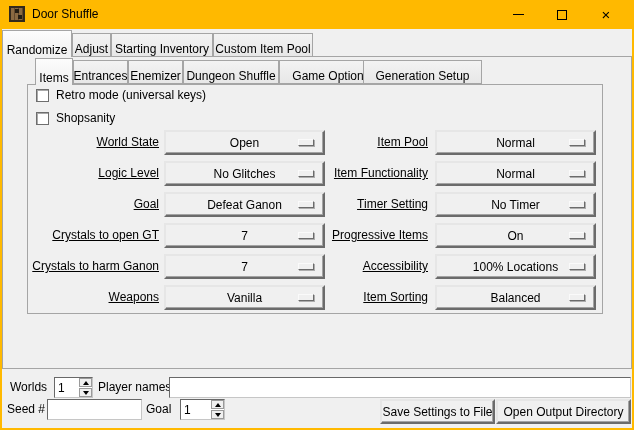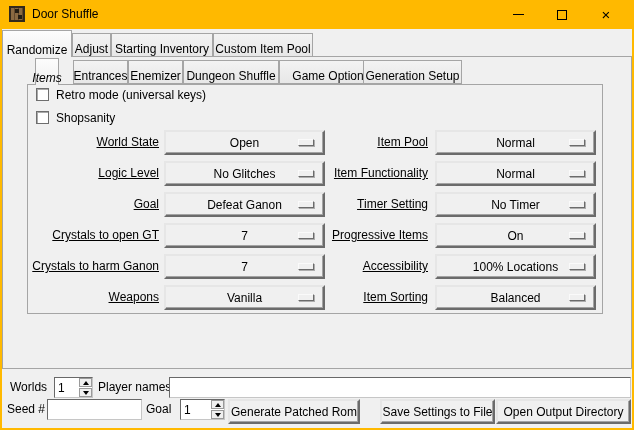--- a/index.html
+++ b/index.html
@@ -25,21 +25,21 @@
   .tab{position:absolute;box-sizing:border-box;border:1px solid #a5a5a5;
     background:linear-gradient(#f3f3f3,#e7e7e7);
     display:flex;align-items:flex-end;justify-content:center;white-space:nowrap;}
   .tab.active{background:linear-gradient(#fcfcfc,#f0f0f0);border-bottom:none;z-index:5;}
   
   .pane-outer{position:absolute;left:0;top:56px;width:630px;height:313px;box-sizing:border-box;
     border:1px solid #a5a5a5;background:#f0f0f0;}
   .pane-inner{position:absolute;left:25px;top:84px;width:576px;height:230px;box-sizing:border-box;
     border:1px solid #a5a5a5;background:#f0f0f0;z-index:1;}
   
-  .checkrow{position:absolute;height:14px;display:flex;align-items:flex-start;z-index:2;}
+  .checkrow{position:absolute;height:14px;display:flex;align-items:flex-end;z-index:2;}
   .checkbox{width:13px;height:13px;box-sizing:border-box;background:#fff;
     border:1px solid #6e6e6e;box-shadow:inset 1px 1px 0 #a9a9a9;margin-right:7px;}
   
   .setting-label{position:absolute;height:25px;line-height:25px;text-align:right;z-index:2;text-decoration:underline;}
   .dropdown{position:absolute;width:161px;height:25px;box-sizing:border-box;z-index:2;
     background:#f0f0f0;border:2px solid;border-color:#e6e6e6 #6b6b6b #6b6b6b #e6e6e6;
     box-shadow:inset -1px -1px 0 #a3a3a3;
     display:flex;align-items:center;justify-content:center;}
   .dd-indicator{position:absolute;right:9px;top:50%;margin-top:-4px;width:16px;height:7px;box-sizing:border-box;
     background:#f0f0f0;border:1px solid;border-color:#fafafa #6b6b6b #6b6b6b #fafafa;
@@ -95,36 +95,36 @@
   </div>
   <div class="tab" style="left:109px;top:33px;width:102px;height:24px;">
     <span>Starting Inventory</span>
   </div>
   <div class="tab" style="left:211px;top:33px;width:100px;height:24px;">
     <span>Custom Item Pool</span>
   </div>
 
   <div class="pane-inner"></div>
 
-  <div class="tab active" style="left:33px;top:58px;width:24px;height:27px;z-index:6;font-style:italic;">
+  <div class="tab active" style="left:33px;top:58px;width:38px;height:27px;z-index:6;">
     <span>Items</span>
   </div>
   <div class="tab" style="left:71px;top:60px;width:55px;height:24px;z-index:2;">
     <span>Entrances</span>
   </div>
   <div class="tab" style="left:126px;top:60px;width:55px;height:24px;z-index:2;">
     <span>Enemizer</span>
   </div>
   <div class="tab" style="left:181px;top:60px;width:96px;height:24px;z-index:2;">
     <span>Dungeon Shuffle</span>
   </div>
   <div class="tab" style="left:277px;top:60px;width:104px;height:24px;z-index:2;">
     <span>Game Options</span>
   </div>
-  <div class="tab" style="left:361px;top:60px;width:99px;height:24px;z-index:2;">
+  <div class="tab" style="left:361px;top:60px;width:119px;height:24px;z-index:2;">
     <span>Generation Setup</span>
   </div>
 
   <div class="checkrow" style="left:34px;top:88px;">
     <div class="checkbox"></div>
     <span>Retro mode (universal keys)</span>
   </div>
   <div class="checkrow" style="left:34px;top:111px;">
     <div class="checkbox"></div>
     <span>Shopsanity</span>
@@ -224,23 +224,20 @@
     <input class="spin-entry" value="1" style="">
     <div class="spin-btns">
       <div class="spin-btn up">
           <div class="tri-up"></div>
         </div>
       <div class="spin-btn down">
           <div class="tri-down"></div>
         </div>
     </div>
   </div>
-  <div class="button3d" style="left:226px;top:399px;width:132px;">
-    <span>Generate Patched Rom</span>
-  </div>
   <div class="button3d" style="left:378px;top:399px;width:115px;">
     <span>Save Settings to File</span>
   </div>
   <div class="button3d" style="left:494px;top:399px;width:135px;">
     <span>Open Output Directory</span>
   </div>
 
 </div>
 
 </body></html>

